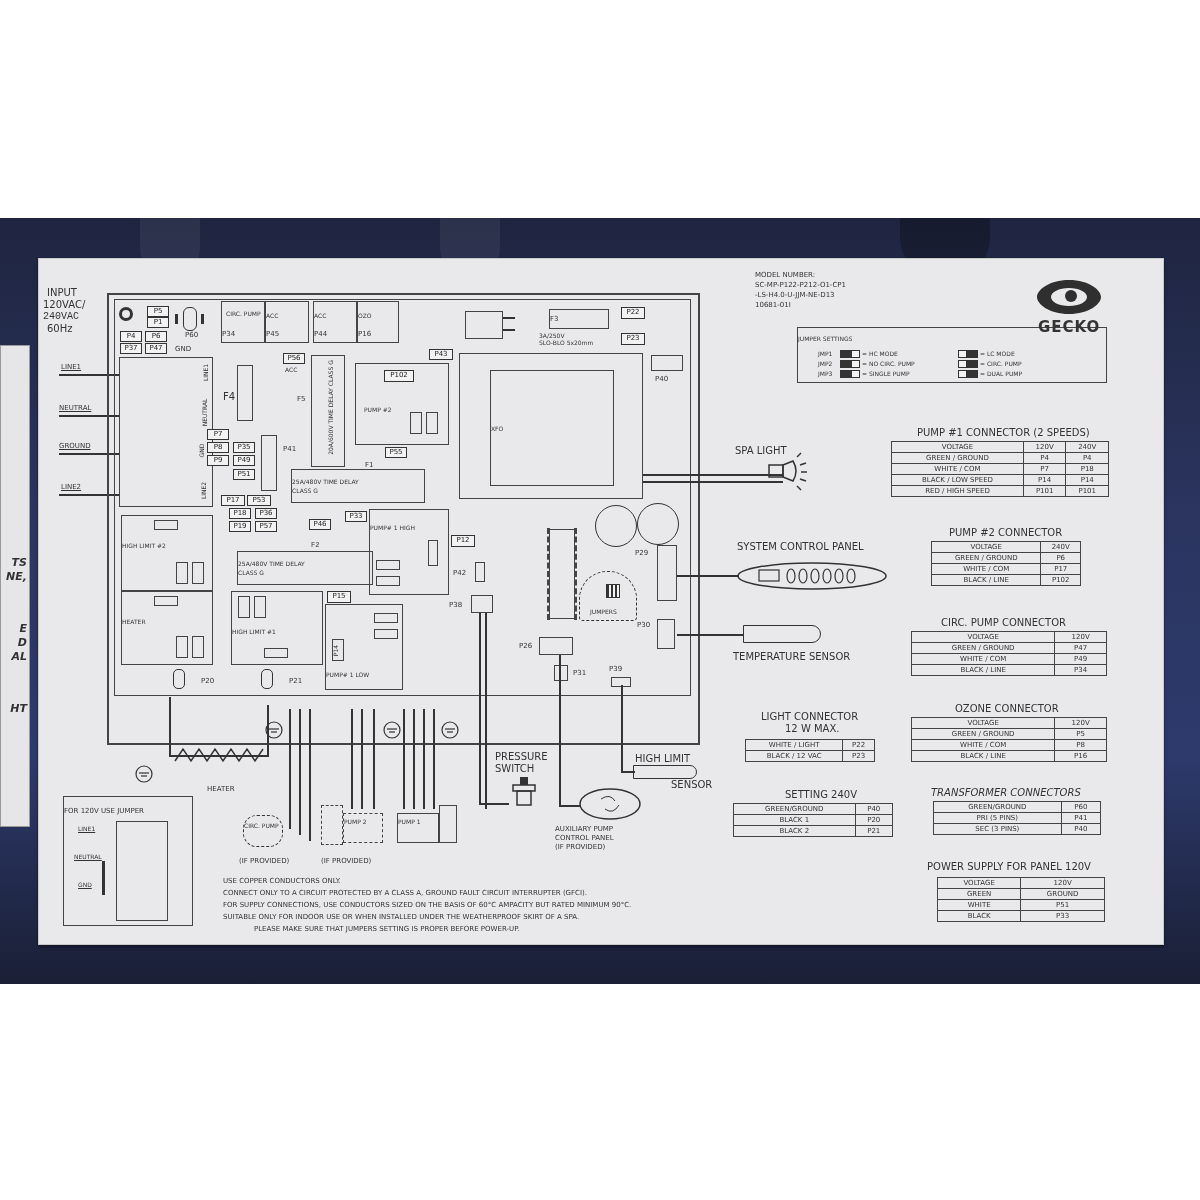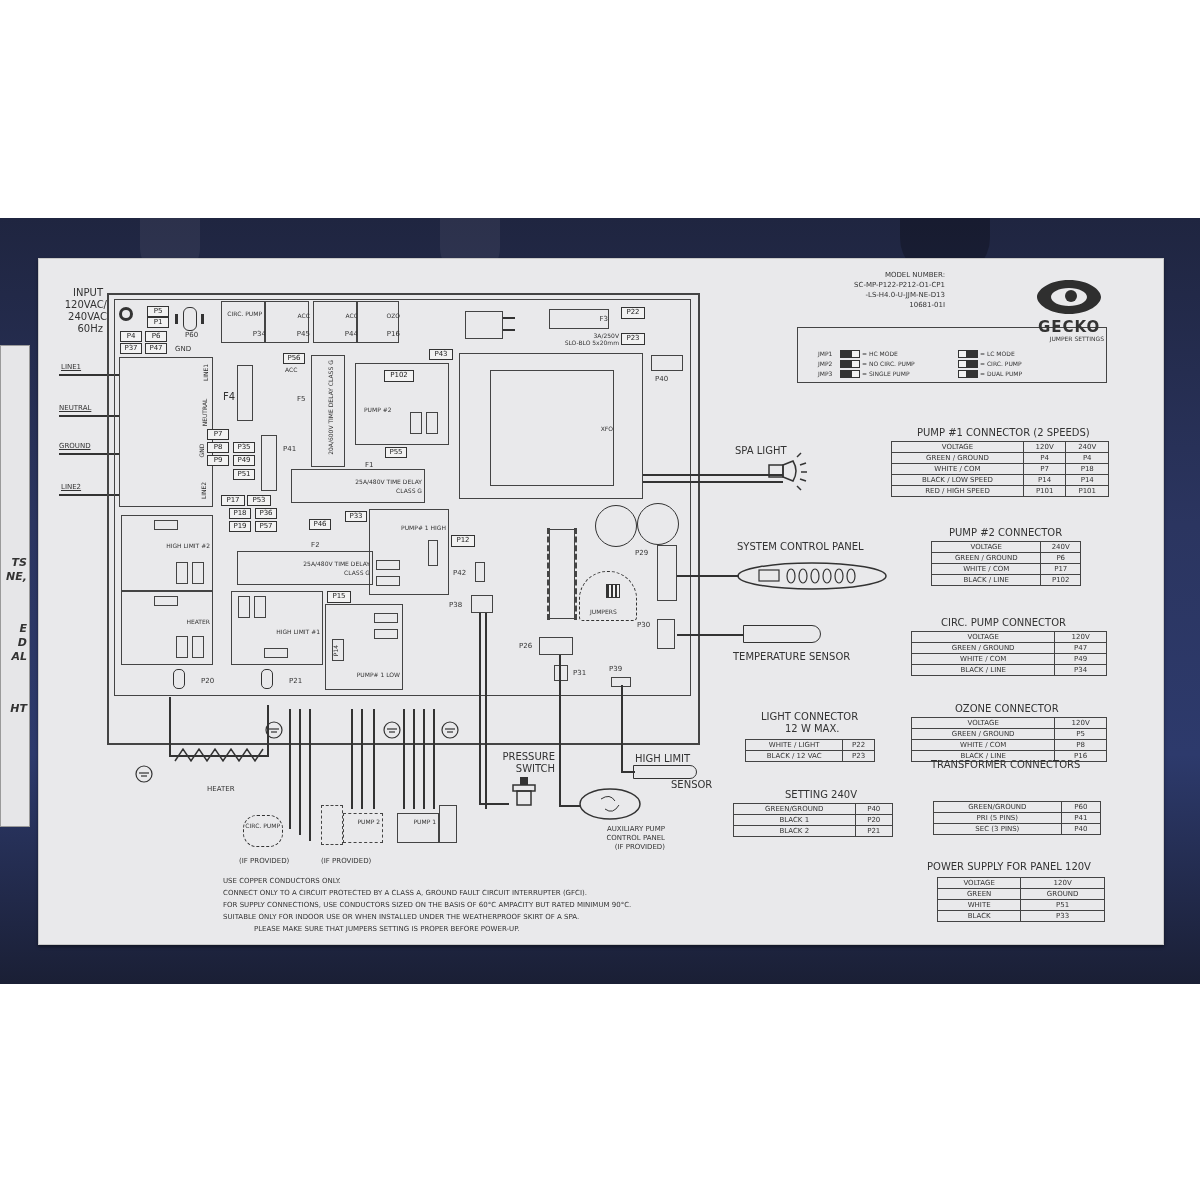--- a/index.html
+++ b/index.html
@@ -12,21 +12,21 @@
   .leftcard { position:absolute; left:0; top:345px; width:28px; height:480px;
               background:#e6e6e8; border:1px solid #9a9a9a; }
   .leftcard .frag { position:absolute; right:2px; font-size:11px; font-weight:bold;
                     font-style:italic; color:#333; text-align:right; line-height:13px; }
   .label { position:absolute; left:38px; top:258px; width:1124px; height:685px;
            background:#e9e9eb; border:1px solid #c8c8c8; box-shadow:0 2px 3px rgba(0,0,0,0.4); }
   .t { position:absolute; font-size:9px; line-height:10px; color:#333; white-space:nowrap; }
   .tiny { font-size:6px; line-height:7px; }
   .sm { font-size:7px; line-height:8px; }
   .md { font-size:10px; line-height:11px; }
-  .center { text-align:right; }
+  .center { text-align:left; }
   .box { position:absolute; border:1.5px solid #444; box-sizing:border-box; }
   .thin { border-width:1px; }
   .pin { position:absolute; border:1.5px solid #333; background:#f2f2f2; font-size:7px;
          line-height:9px; text-align:center; box-sizing:border-box; color:#222; }
   .line { position:absolute; background:#333; }
   table.spec { position:absolute; border-collapse:collapse; font-size:7px; color:#333; }
   table.spec td { border:1.5px solid #444; padding:0 3px; height:10px; line-height:10px;
                   text-align:center; white-space:nowrap; }
   .tbl-title { position:absolute; font-size:10px; color:#333; white-space:nowrap; }
   .gecko-logo { position:absolute; left:1035px; top:278px; width:68px; height:38px; }
@@ -48,21 +48,21 @@
   <div class="frag" style="top:276px;">E</div>
   <div class="frag" style="top:290px;">D</div>
   <div class="frag" style="top:304px;">AL</div>
   <div class="frag" style="top:356px;">HT</div>
 </div>
 
 <div class="label">
 
   <div class="t md center" style="left:8px;top:28px;width:56px;">INPUT</div>
   <div class="t md center" style="left:4px;top:40px;width:64px;">120VAC/</div>
-  <div class="t md center" style="left:4px;top:52px;width:64px;">240VAC</div>
+  <div class="t md center" style="left:4px;top:52px;width:64px;font-family:Liberation Mono, monospace;">240VAC</div>
   <div class="t md center" style="left:8px;top:64px;width:56px;">60Hz</div>
 
   <div class="t sm" style="left:22px;top:104px;text-decoration:underline;">LINE1</div>
   <div class="line" style="left:20px;top:115px;width:60px;height:2px;"></div>
   <div class="t sm" style="left:20px;top:145px;text-decoration:underline;">NEUTRAL</div>
   <div class="line" style="left:20px;top:156px;width:60px;height:2px;"></div>
   <div class="t sm" style="left:20px;top:183px;text-decoration:underline;">GROUND</div>
   <div class="line" style="left:20px;top:194px;width:60px;height:2px;"></div>
   <div class="t sm" style="left:22px;top:224px;text-decoration:underline;">LINE2</div>
   <div class="line" style="left:20px;top:235px;width:60px;height:2px;"></div>
@@ -339,20 +339,28 @@
   </svg>
   <div class="t sm center" style="left:516px;top:566px;width:110px;">AUXILIARY PUMP</div>
   <div class="t sm center" style="left:516px;top:575px;width:110px;">CONTROL PANEL</div>
   <div class="t sm center" style="left:516px;top:584px;width:110px;">(IF PROVIDED)</div>
   <div class="line" style="left:582px;top:426px;width:1.5px;height:86px;"></div>
   <div class="line" style="left:582px;top:512px;width:14px;height:1.5px;"></div>
   <div class="t md" style="left:596px;top:494px;">HIGH LIMIT</div>
   <div style="position:absolute;left:594px;top:506px;width:62px;height:12px;border:1.5px solid #333;border-radius:0 7px 7px 0;"></div>
   <div class="t md" style="left:632px;top:520px;">SENSOR</div>
 
+  <div class="box" style="left:24px;top:537px;width:130px;height:130px;">
+    <div class="t sm center" style="left:0;top:10px;width:128px;">FOR 120V USE JUMPER</div>
+    <div class="t tiny" style="left:14px;top:28px;text-decoration:underline;">LINE1</div>
+    <div class="t tiny" style="left:10px;top:56px;text-decoration:underline;">NEUTRAL</div>
+    <div class="t tiny" style="left:14px;top:84px;text-decoration:underline;">GND</div>
+    <div class="box" style="left:52px;top:24px;width:52px;height:100px;border-width:1.5px;"></div>
+    <div class="line" style="left:38px;top:64px;width:3px;height:34px;"></div>
+  </div>
 
   <div class="t sm" style="left:184px;top:618px;">USE COPPER CONDUCTORS ONLY.</div>
   <div class="t sm" style="left:184px;top:630px;">CONNECT ONLY TO A CIRCUIT PROTECTED BY A CLASS A, GROUND FAULT CIRCUIT INTERRUPTER (GFCI).</div>
   <div class="t sm" style="left:184px;top:642px;">FOR SUPPLY CONNECTIONS, USE CONDUCTORS SIZED ON THE BASIS OF 60°C AMPACITY BUT RATED MINIMUM 90°C.</div>
   <div class="t sm" style="left:184px;top:654px;">SUITABLE ONLY FOR INDOOR USE OR WHEN INSTALLED UNDER THE WEATHERPROOF SKIRT OF A SPA.</div>
   <div class="t sm" style="left:184px;top:666px;margin-left:31px;">PLEASE MAKE SURE THAT JUMPERS SETTING IS PROPER BEFORE POWER-UP.</div>
 
   <div class="t sm center" style="left:716px;top:12px;width:190px;">MODEL NUMBER:</div>
   <div class="t sm center" style="left:716px;top:22px;width:190px;">SC-MP-P122-P212-O1-CP1</div>
   <div class="t sm center" style="left:716px;top:32px;width:190px;">-LS-H4.0-U-JJM-NE-D13</div>
@@ -500,21 +508,21 @@
           <td>BLACK 1</td>
           <td>P20</td>
         </tr>
     <tr>
           <td>BLACK 2</td>
           <td>P21</td>
         </tr>
   </tbody>
     </table>
 
-  <div class="tbl-title" style="left:892px;top:500px;">TRANSFORMER CONNECTORS</div>
+  <div class="tbl-title" style="left:892px;top:528px;font-style:italic;">TRANSFORMER CONNECTORS</div>
   <table class="spec" style="left:894px;top:542px;width:168px;">
     <tbody>
         <tr>
           <td>GREEN/GROUND</td>
           <td>P60</td>
         </tr>
     <tr>
           <td>PRI (5 PINS)</td>
           <td>P41</td>
         </tr>

